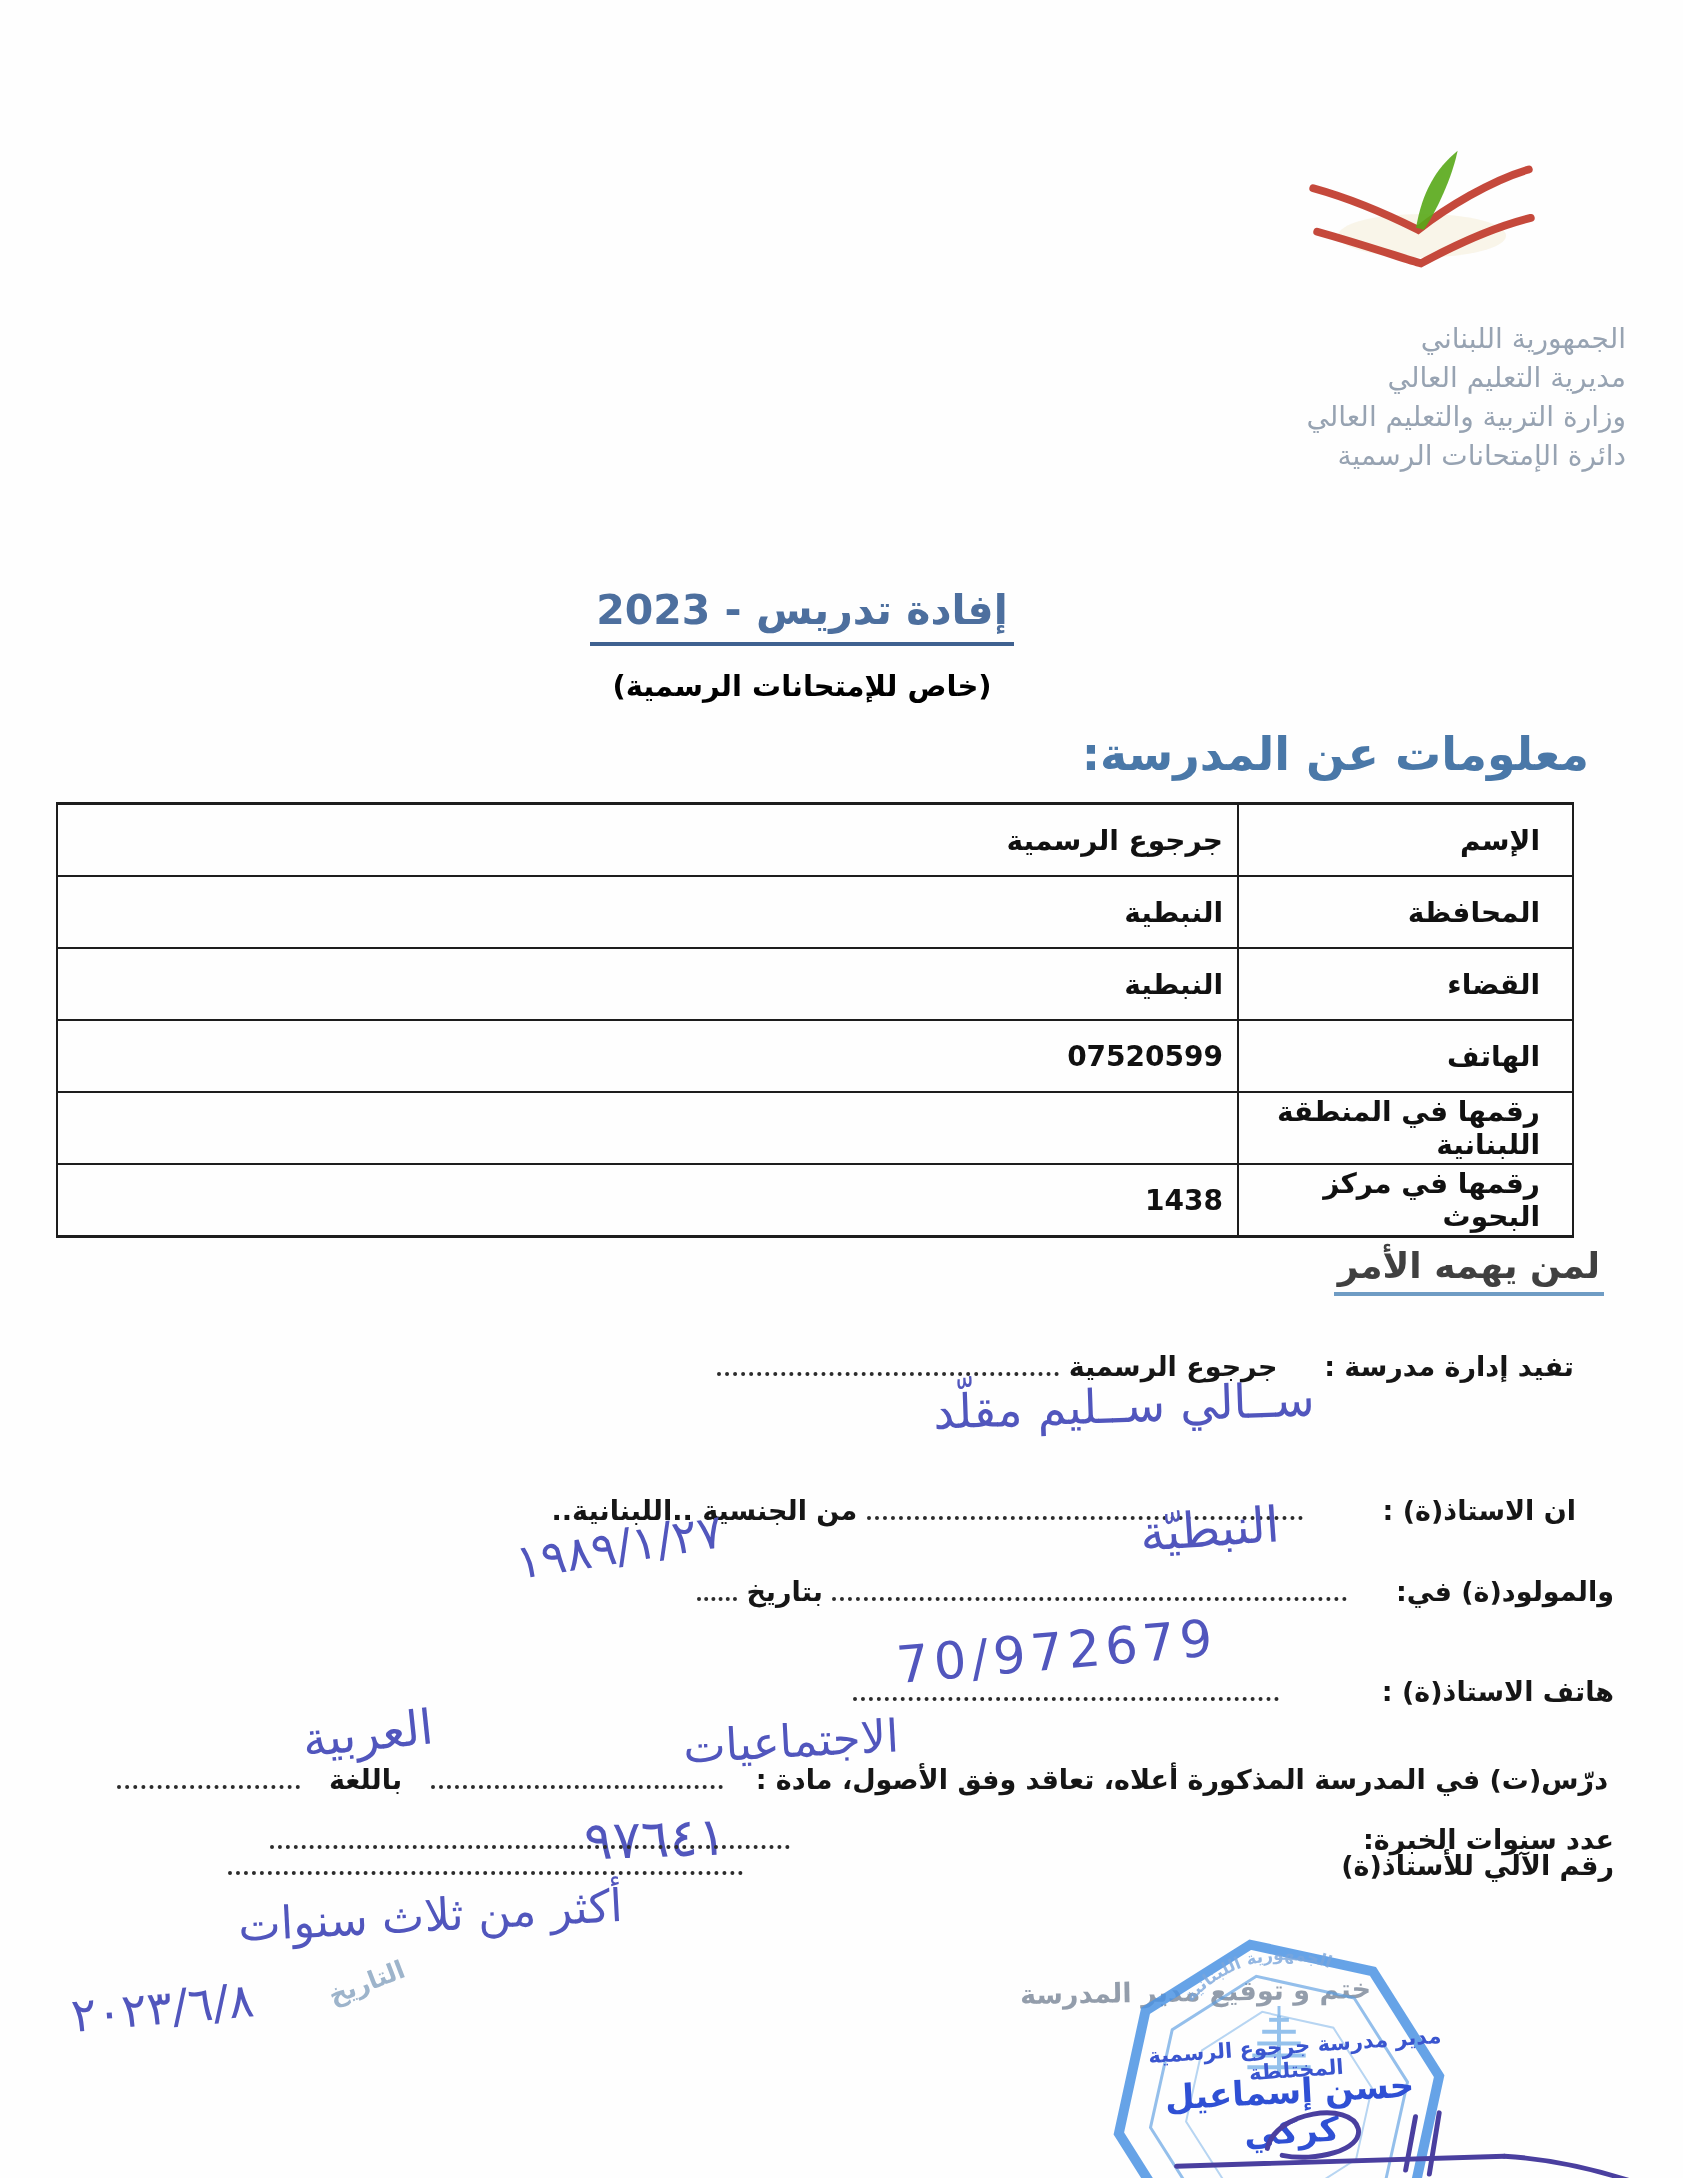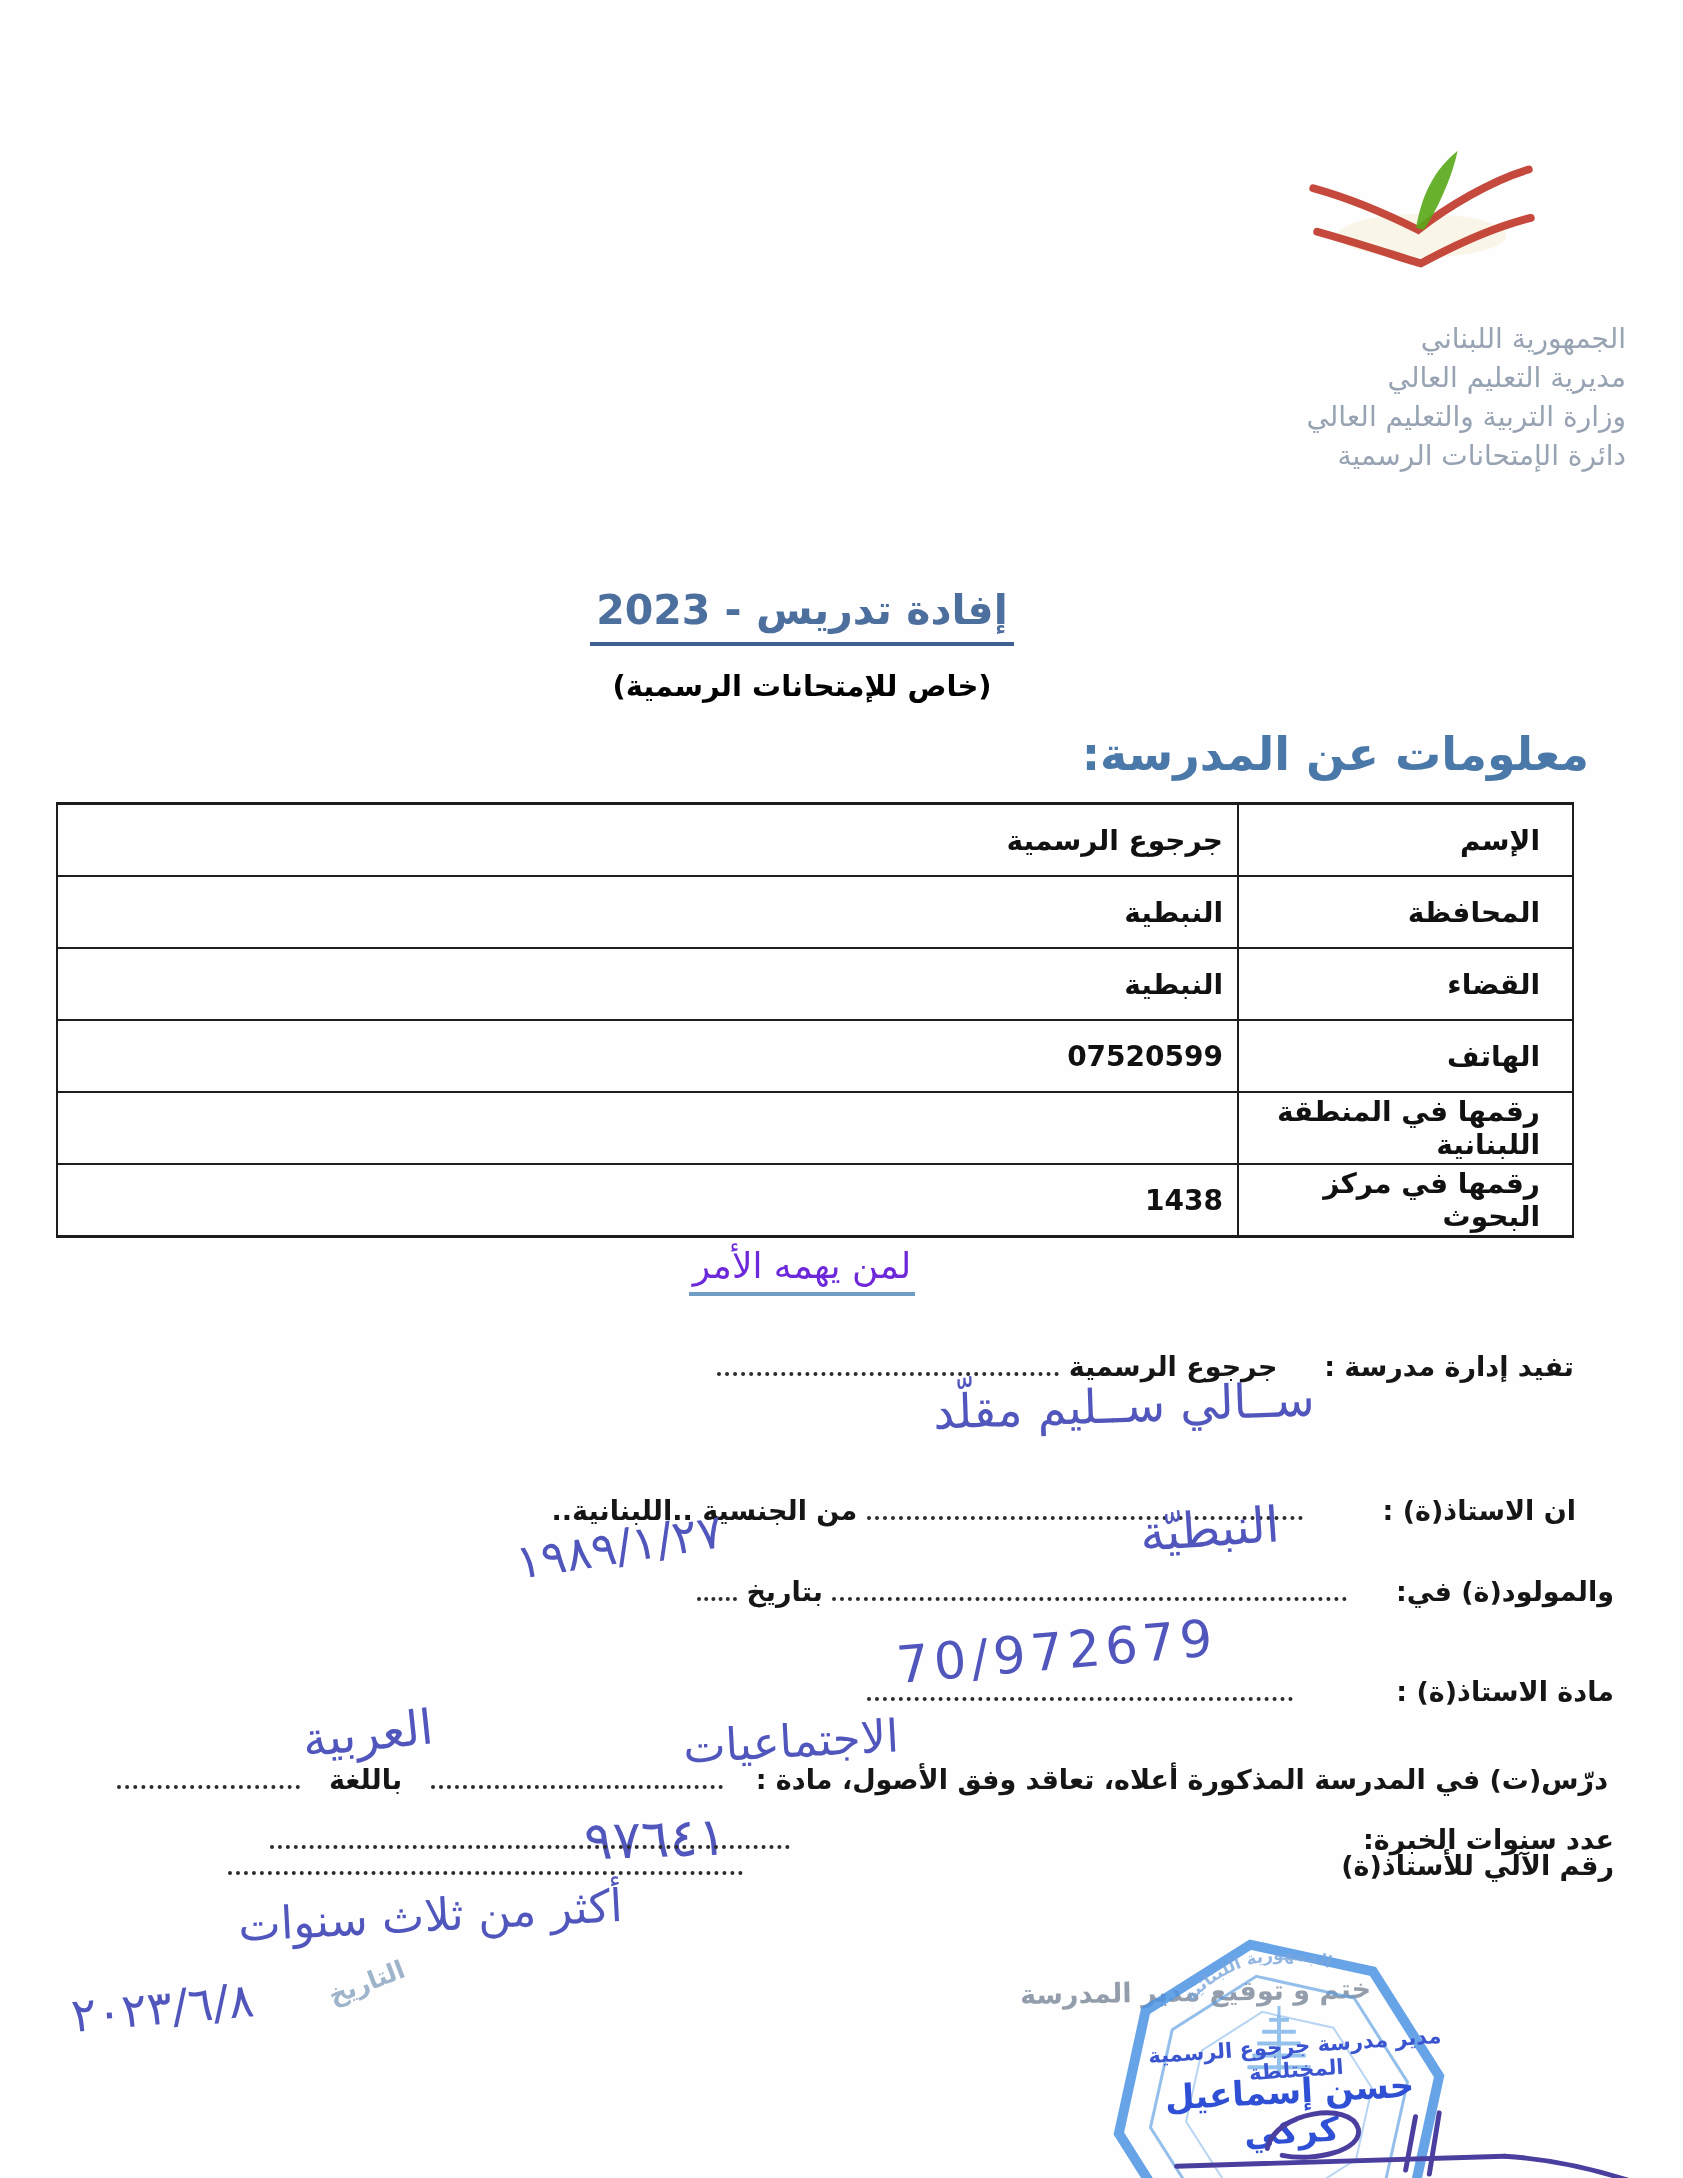--- a/index.html
+++ b/index.html
@@ -28,21 +28,21 @@
   }
   .info-table td{
     border:2px solid #1d1d1d;height:68px;font-size:28px;font-weight:bold;color:#111;
     vertical-align:middle;
   }
   .info-table td.lbl{width:300px;text-align:right;padding-right:32px;}
   .info-table td.val{text-align:right;padding-right:14px;}
   .info-table tr:first-child td{border-top:3px solid #1d1d1d;}
   .info-table tr:last-child td{border-bottom:3px solid #1d1d1d;}
   
-  .letter-heading{top:1245px;font-size:36px;font-weight:normal;color:#6d28d9;}
+  .letter-heading{top:1245px;font-size:36px;font-weight:bold;color:#404040;text-align:right;}
   .letter-heading .u{border-bottom:4px solid #6f9cc4;padding:0 4px 6px 4px;}
   .bodyline{direction:rtl;white-space:nowrap;font-size:27px;font-weight:bold;color:#161616;}
   .sp{display:inline-block;}
   .dotline{display:inline-block;border-bottom:4px dotted #2b2b2b;height:28px;}
   
   .hw{
     position:absolute;color:#5156bd;white-space:nowrap;font-weight:normal;
     direction:rtl;
   }
   .hw-lat{direction:ltr;}
@@ -136,21 +136,21 @@
     <span>والمولود(ة) في:</span>
     <span class="sp" style="width:30px;"></span>
     <span class="dotline" style="width:515px;"></span>
     <span>بتاريخ</span>
     <span class="dotline" style="width:40px;"></span>
   </div>
   <div class="hw" style="right:404px;top:1501px;font-size:49px;transform:rotate(-4deg);">النبطيّة</div>
   <div class="hw" style="left:515px;top:1519px;font-size:47px;transform:rotate(-9deg);">١٩٨٩/١/٢٧</div>
 
   <div class="abs bodyline" style="right:69px;top:1669px;">
-    <span>مادة الاستاذ(ة) :</span>
+    <span>هاتف الاستاذ(ة) :</span>
     <span class="sp" style="width:84px;"></span>
     <span class="dotline" style="width:426px;"></span>
   </div>
   <div class="hw hw-lat" style="left:896px;top:1622px;font-size:51px;letter-spacing:5px;transform:rotate(-5deg);">70/972679</div>
 
   <div class="abs bodyline" style="right:75px;top:1757px;">
     <span>درّس(ت) في المدرسة المذكورة أعلاه، تعاقد وفق الأصول، مادة :</span>
     <span class="sp" style="width:14px;"></span>
     <span class="dotline" style="width:292px;"></span>
     <span class="sp" style="width:10px;"></span>

